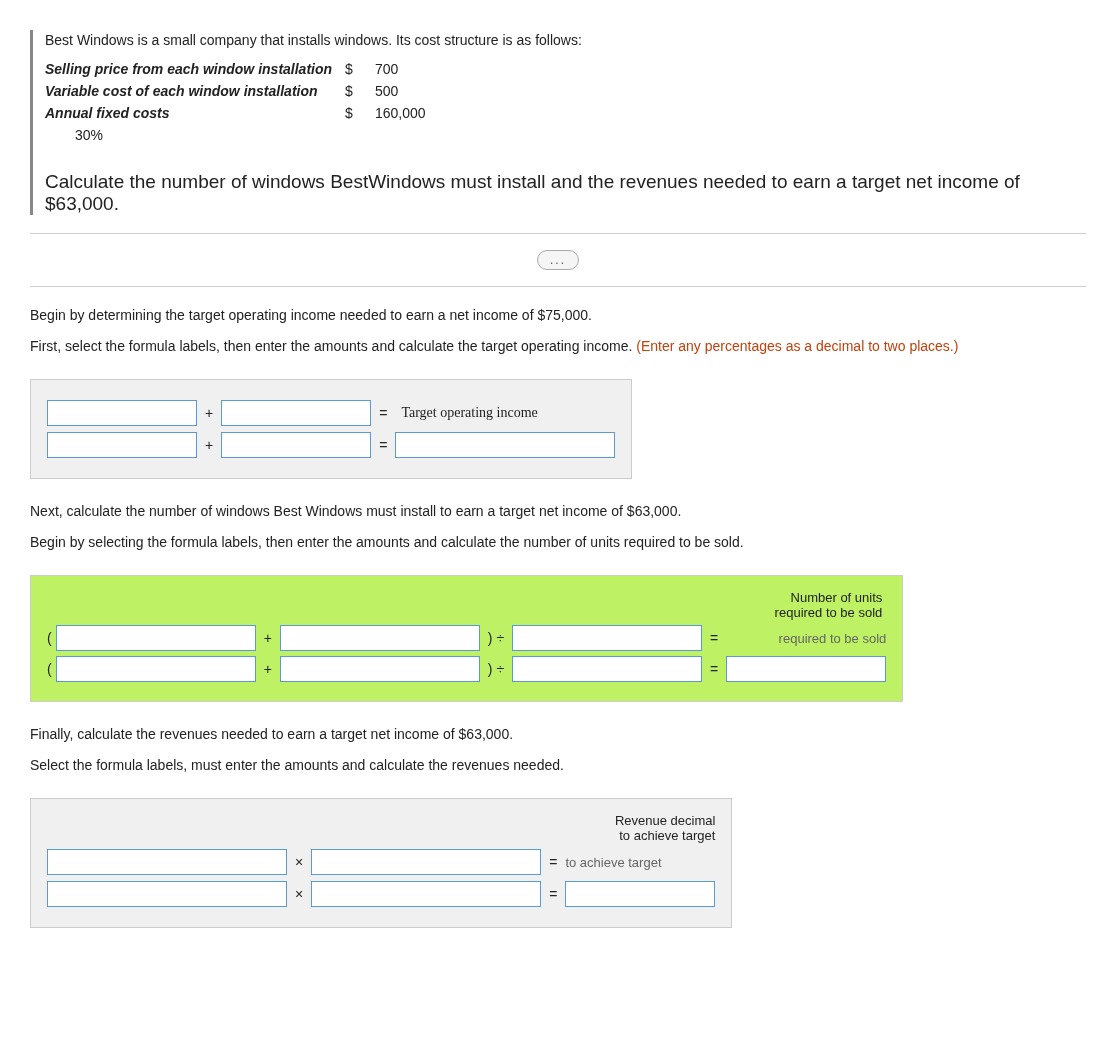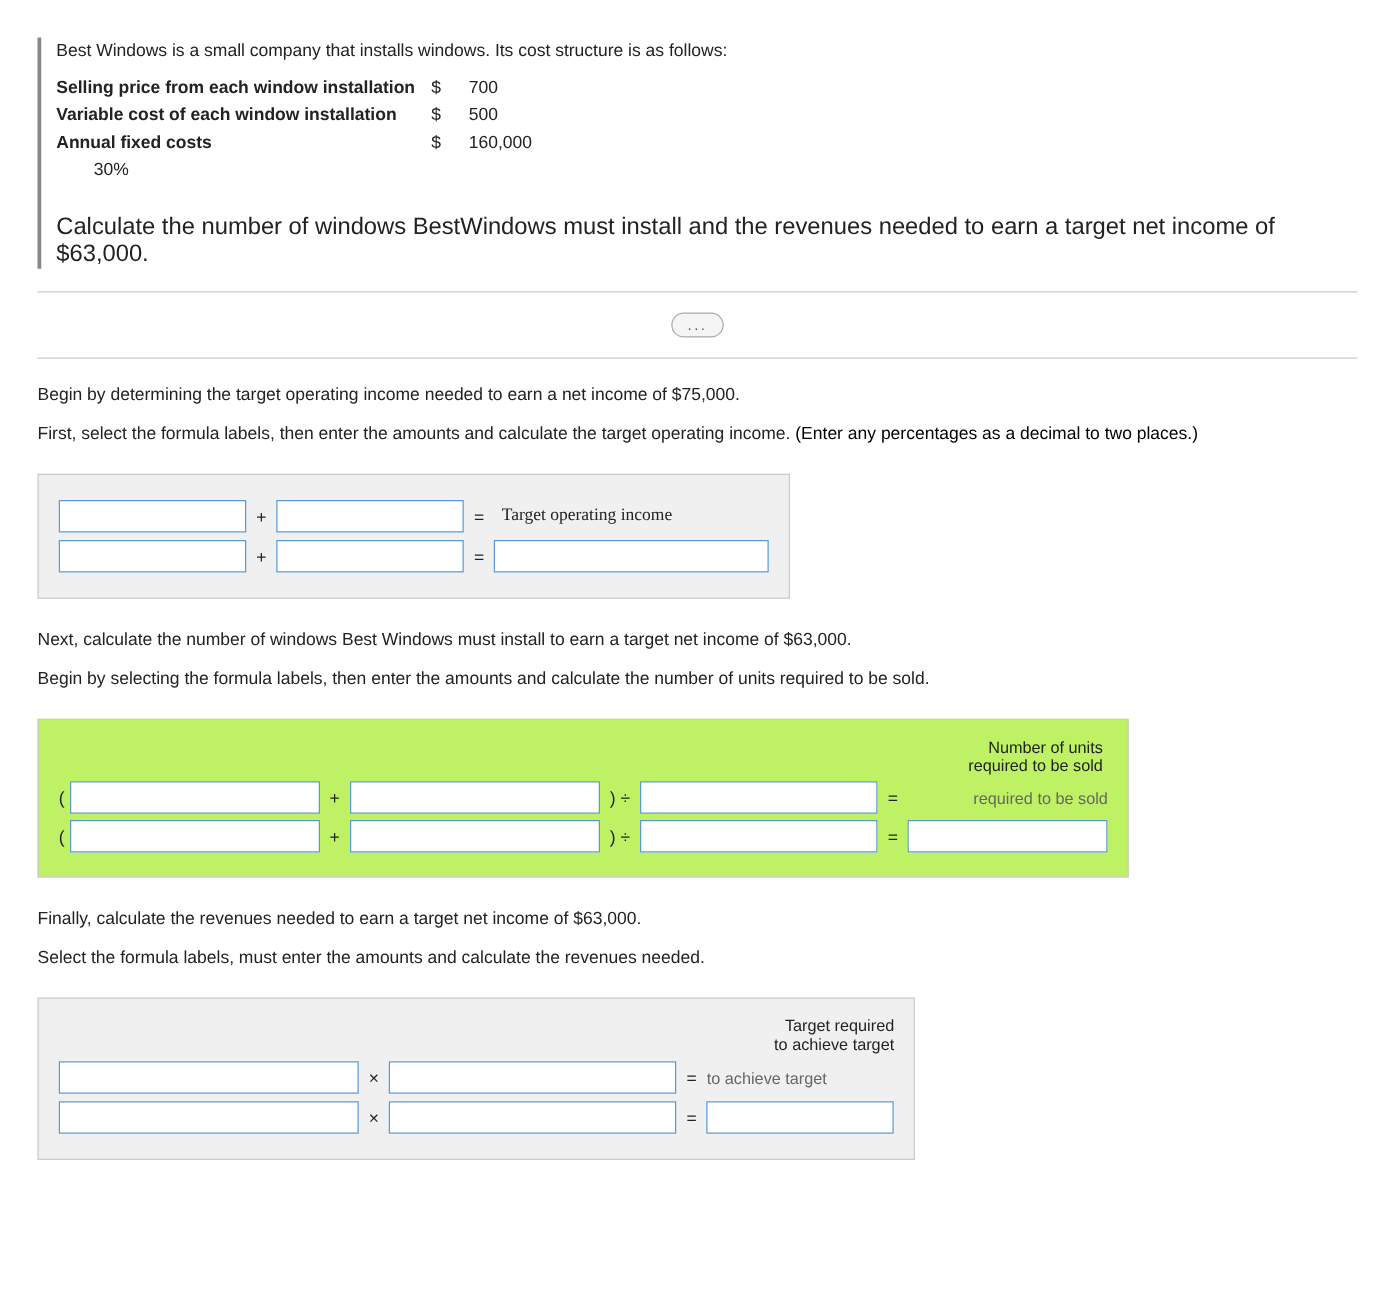--- a/index.html
+++ b/index.html
@@ -18,20 +18,21 @@
     }
     .info-row {
       display: flex;
       align-items: baseline;
       margin: 6px 0;
     }
     .info-label {
       width: 300px;
       font-weight: bold;
       font-size: 14px;
+      font-style: italic;
     }
     .info-symbol {
       width: 30px;
       font-size: 14px;
     }
     .info-value {
       font-size: 14px;
     }
     .calculate-text {
       margin: 28px 0 8px 0;
@@ -56,21 +57,21 @@
     }
     .section-content {
       margin-top: 18px;
     }
     .paragraph {
       margin: 10px 0;
       font-size: 14px;
       line-height: 1.5;
     }
     .green-text {
-      color: #000000;
+      color: #c2410c;
       font-size: 14px;
     }
     .formula-area {
       background: #f0f0f0;
       border: 1px solid #ccc;
       padding: 14px 16px;
       margin: 12px 0;
       display: inline-block;
       min-width: 600px;
     }
@@ -288,21 +289,21 @@
       <input class="formula-input-result2" type="text" style="">
     </div>
   </div>
 
   <p class="paragraph">Finally, calculate the revenues needed to earn a target net income of $63,000.</p>
   <p class="paragraph">Select the formula labels, must enter the amounts and calculate the revenues needed.</p>
 
   
   <div class="revenue-area">
     <div class="revenue-header">
-      <span>Target required</span><br>
+      <span>Revenue decimal</span><br>
       <span>to achieve target</span>
     </div>
     
     <div class="formula-row">
       <input class="formula-input-rev" type="text" style="">
       <span class="op">×</span>
       <input class="formula-input-rev2" type="text" style="">
       <span class="equals">=</span>
       <span style="width:150px; font-size:13px; color:#666;">to achieve target</span>
     </div>

